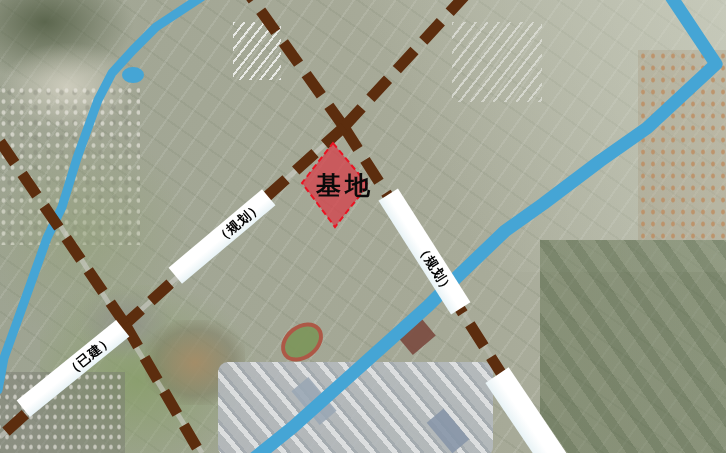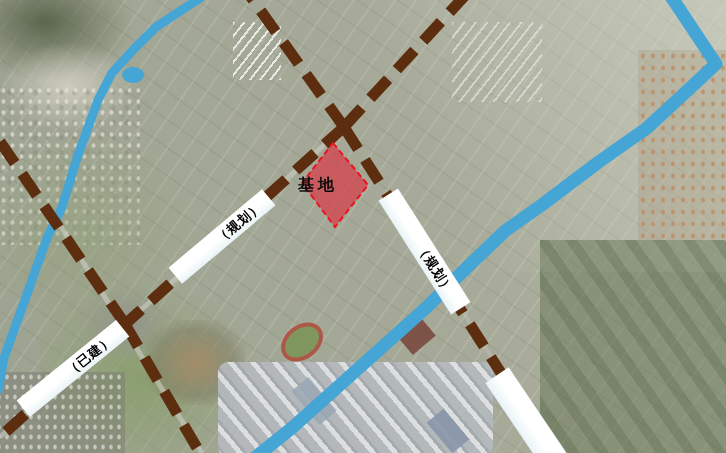--- a/index.html
+++ b/index.html
@@ -69,22 +69,22 @@
   .road{fill:none;stroke:var(--road-dash);stroke-width:11;stroke-dasharray:26 13;stroke-linecap:butt;}
   .site-poly{fill:var(--site-fill);fill-opacity:0.75;stroke:var(--site-border);stroke-width:2;stroke-dasharray:6 3.5;}
 
   .strip{position:absolute;display:flex;align-items:center;box-sizing:border-box;
     background:linear-gradient(to bottom, var(--label-background) 55%, #e8f3f6);
     color:var(--label-text);font-weight:bold;font-size:13px;letter-spacing:1px;white-space:nowrap;}
   #stripNE{left:161px;top:226px;width:122px;height:21px;transform:rotate(-40deg);padding-left:55px;}
   #stripSE{left:357px;top:240px;width:135px;height:23px;transform:rotate(57.5deg);padding-left:60px;}
   #stripSW{left:9px;top:358px;width:128px;height:21px;transform:rotate(-39deg);padding-left:57px;}
   #stripBR{left:471px;top:410px;width:118px;height:28px;transform:rotate(56deg);}
-  #siteLabel{position:absolute;left:298px;top:174px;width:84px;text-align:left;
-    font-weight:bold;font-size:16px;letter-spacing:4px;color:#0a0a0a;line-height:22px;}
+  #siteLabel{position:absolute;left:290px;top:174px;width:84px;text-align:right;
+    font-weight:bold;font-size:25px;letter-spacing:4px;color:#0a0a0a;line-height:22px;}
 </style>
 </head>
 <body>
 
 <div id="stage">
 
   <div class="t" id="lightNE"></div>
   <div class="t" id="woodsTL"></div>
   <div class="t" id="quarryTL"></div>
   <div class="t" id="villageW"></div>

